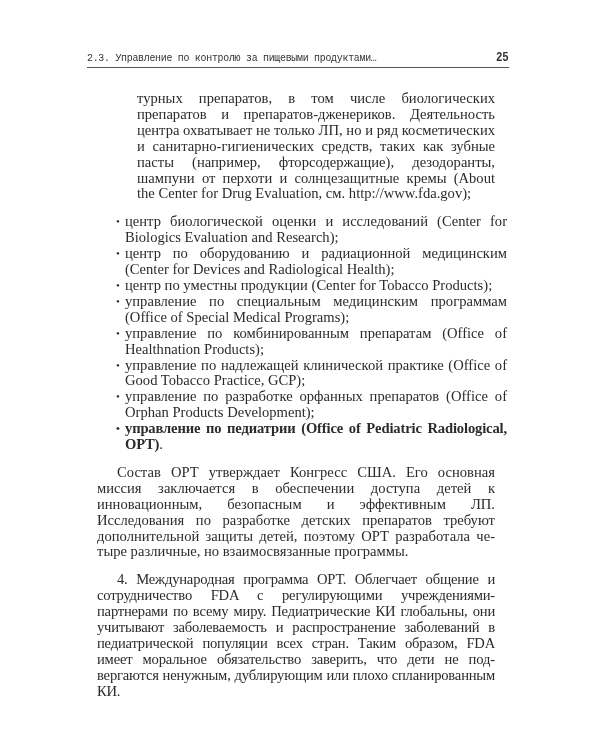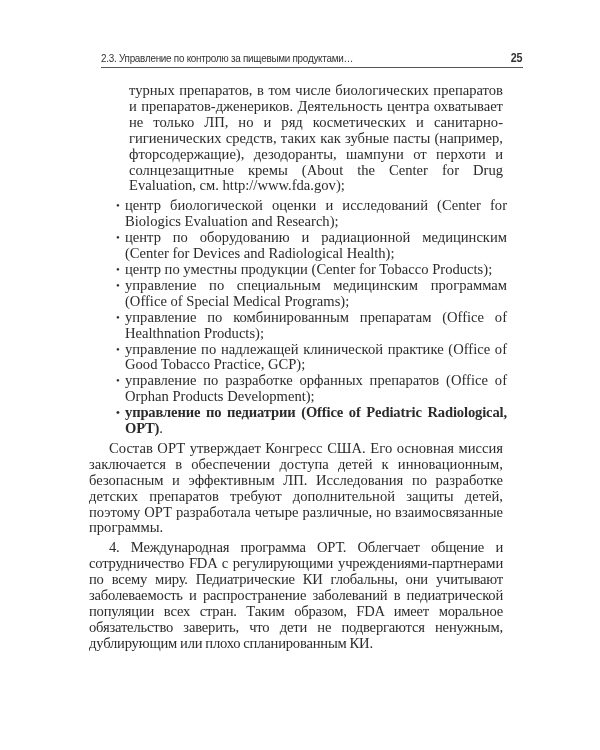--- a/index.html
+++ b/index.html
@@ -15,26 +15,26 @@
       color: #2b2b2b;
     }
     .page {
       position: absolute;
       left: 85px;
       top: 0;
       width: 422px;
     }
     .running-header {
       position: absolute;
-      left: 16px;
+      left: 2px;
       top: 48px;
       width: 422px;
       height: 19px;
       border-bottom: 1px solid #555;
-      font-family: Liberation Sans, sans-serif;
+      font-family: Liberation Mono, monospace;
       font-size: 11.5px;
       line-height: 16px;
       letter-spacing: -0.3px;
       color: #333;
     }
     .running-header .title {
       position: absolute;
       left: 0;
       top: 2px;
       transform: scaleX(0.86);
@@ -55,21 +55,21 @@
       left: 0;
       top: 79px;
       width: 422px;
       font-family: "Liberation Serif", serif;
       font-size: 14.6px;
       line-height: 15.9px;
       text-align: justify;
       hyphens: manual;
     }
     .body p {
-      margin: 4px;
+      margin: 12px;
     }
     .cont {
       padding-left: 40px;
     }
     ul.bullets {
       list-style: none;
       margin: 0;
       padding: 0 0 0 40px;
     }
     ul.bullets li {

